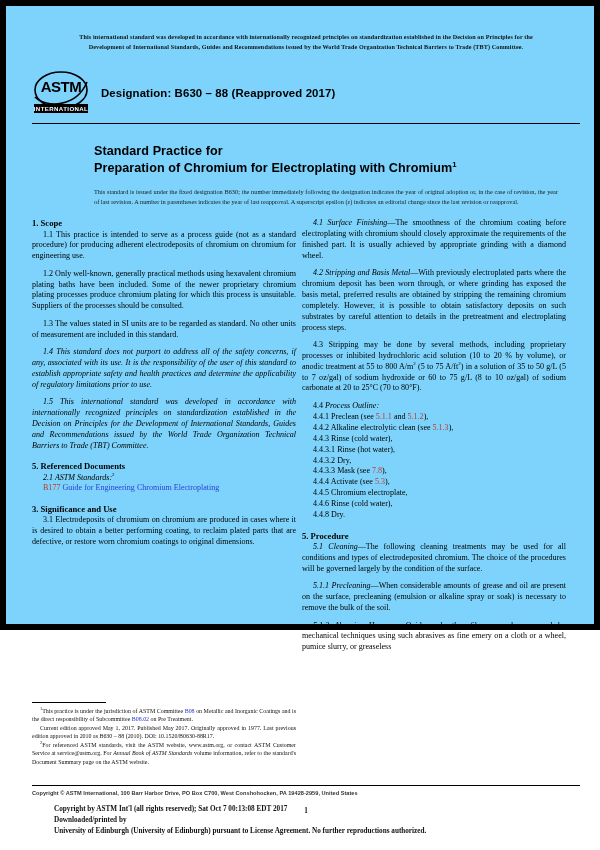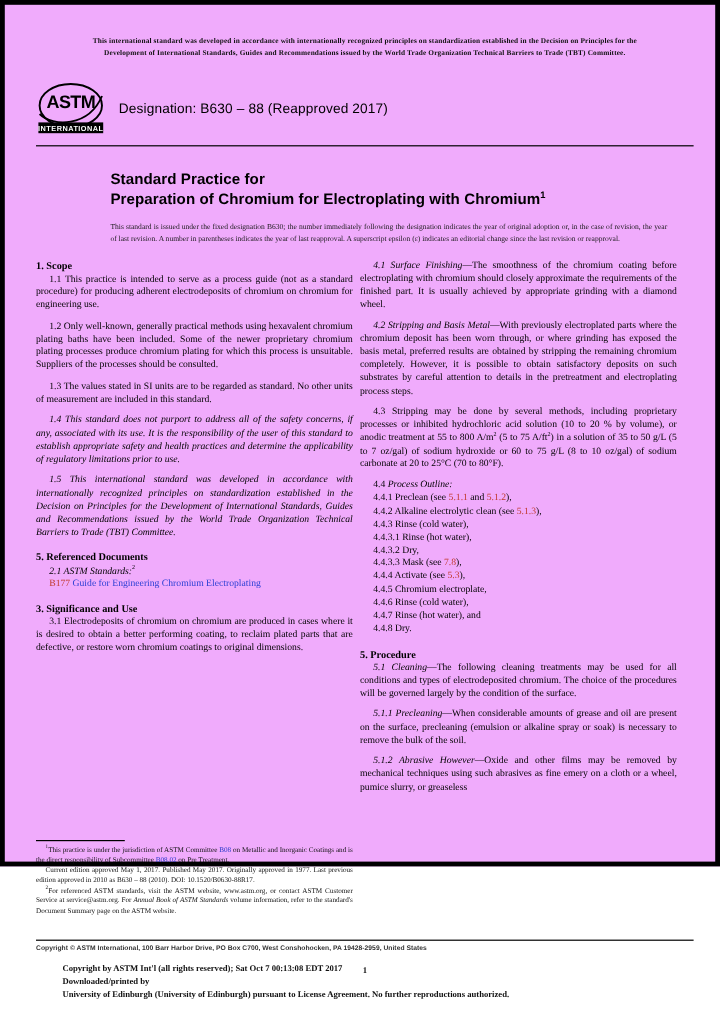--- a/index.html
+++ b/index.html
@@ -10,24 +10,24 @@
   body {
     width: 600px;
     height: 850px;
     font-family: "Liberation Serif", serif;
     color: #000;
     overflow: hidden;
   }
   .page {
     position: relative;
     width: 600px;
-    height: 722px;
+    height: 630px;
     box-sizing: border-box;
-    border: 4px solid #000000;
-    background: #f0abfc;
+    border: 6px solid #000000;
+    background: #7dd3fc;
   }
   .inner {
     position: absolute;
     left: 26px;
     top: 0;
     width: 548px;
     height: 850px;
   }
 
   
@@ -54,21 +54,21 @@
   .logo-wrap {
     width: 58px;
     height: 46px;
     position: relative;
     flex: 0 0 58px;
   }
   .logo-wrap svg { display: block; }
   .desig-text {
     font-family: "Liberation Sans", sans-serif;
     font-size: 11.4px;
-    font-weight: normal;
+    font-weight: bold;
     margin-left: 11px;
     letter-spacing: 0.01em;
     white-space: nowrap;
   }
 
   
   .rule-thick {
     border: 0;
     border-top: 1.4px solid #000;
     margin: 6px 0 0 0;
@@ -280,21 +280,20 @@
           <div id="outline-items">
               <p class="li"><span>4.4.1 </span><span>Preclean (see </span><span class="ref-red">5.1.1</span><span> and </span><span class="ref-red">5.1.2</span><span>),</span></p>
               <p class="li"><span>4.4.2 </span><span>Alkaline electrolytic clean (see </span><span class="ref-red">5.1.3</span><span>),</span></p>
               <p class="li"><span>4.4.3 </span><span>Rinse (cold water),</span></p>
               <p class="li"><span>4.4.3.1 </span><span>Rinse (hot water),</span></p>
               <p class="li"><span>4.4.3.2 </span><span>Dry,</span></p>
               <p class="li"><span>4.4.3.3 </span><span>Mask (see </span><span class="ref-red">7.8</span><span>),</span></p>
               <p class="li"><span>4.4.4 </span><span>Activate (see </span><span class="ref-red">5.3</span><span>),</span></p>
               <p class="li"><span>4.4.5 </span><span>Chromium electroplate,</span></p>
               <p class="li"><span>4.4.6 </span><span>Rinse (cold water),</span></p>
-              <p class="li"><span>4.4.7 </span><span>Rinse (hot water), and</span></p>
               <p class="li"><span>4.4.8 </span><span>Dry.</span></p>
             </div>
         </div>
 
         <div class="sec-head gap">5. Procedure</div>
 
         <p class="para"><span class="it">5.1 Cleaning</span><span>—The following cleaning treatments may be used for all conditions and types of electrodeposited chromium. The choice of the procedures will be governed largely by the condition of the surface.</span></p>
 
         <p class="para"><span class="it">5.1.1 Precleaning</span><span>—When considerable amounts of grease and oil are present on the surface, precleaning (emulsion or alkaline spray or soak) is necessary to remove the bulk of the soil.</span></p>
 

